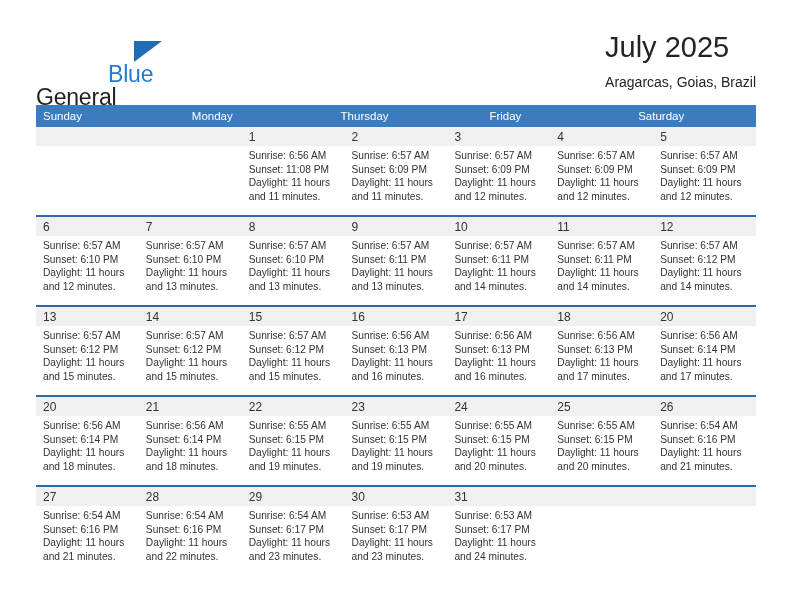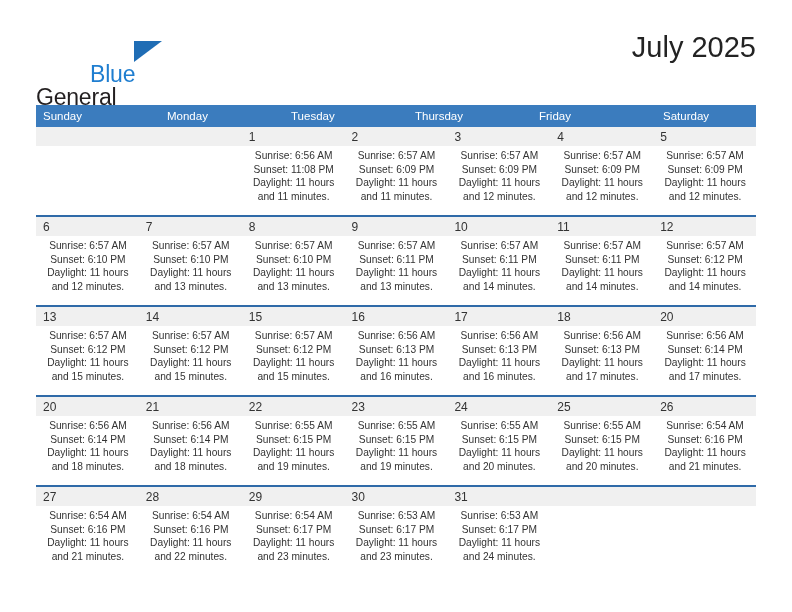--- a/index.html
+++ b/index.html
@@ -50,21 +50,21 @@
     position: absolute;
     left: 98px;
     top: 5px;
     width: 0;
     height: 0;
     border-left: 28px solid #1f6db5;
     border-bottom: 21px solid transparent;
   }
   .brand-blue {
     position: absolute;
-    left: 54px;
+    left: 72px;
     top: 25px;
     font-size: 23px;
     letter-spacing: -0.2px;
     color: #1f7ed0;
   }
   .title-block {
     position: absolute;
     right: 0;
     top: 0;
   }
@@ -126,21 +126,20 @@
     padding-left: 7px;
     box-sizing: border-box;
   }
   .day-num {
     font-size: 12px;
     line-height: 19px;
     color: #333333;
   }
   .day-body {
     padding: 3px 6px 0 7px;
-    text-align: center;
   }
   .day-line {
     font-size: 10.2px;
     line-height: 13.6px;
     color: #333333;
     white-space: nowrap;
   }
 </style>
 </head>
 <body>
@@ -150,29 +149,29 @@
   <div class="header">
 
     <div class="brand">
       <span class="brand-general">General</span>
       <span class="brand-tri"></span>
       <span class="brand-blue">Blue</span>
     </div>
 
     <div class="title-block">
       <div class="cal-title">July 2025</div>
+      <div class="cal-subtitle">Aragarcas, Goias, Brazil</div>
     </div>
 
   </div>
 
   <div class="calendar">
     <div class="weekdays" id="weekday-row">
         <div class="weekday">Sunday</div>
         <div class="weekday">Monday</div>
-        <div class="weekday">Tuesday</div>
         <div class="weekday">Thursday</div>
         <div class="weekday">Friday</div>
         <div class="weekday">Saturday</div>
       </div>
     <div id="weeks-container">
         <div class="week">
           <div class="daycell empty">
             <div class="day-band"><span class="day-num"></span></div>
           </div>
           <div class="daycell empty">

